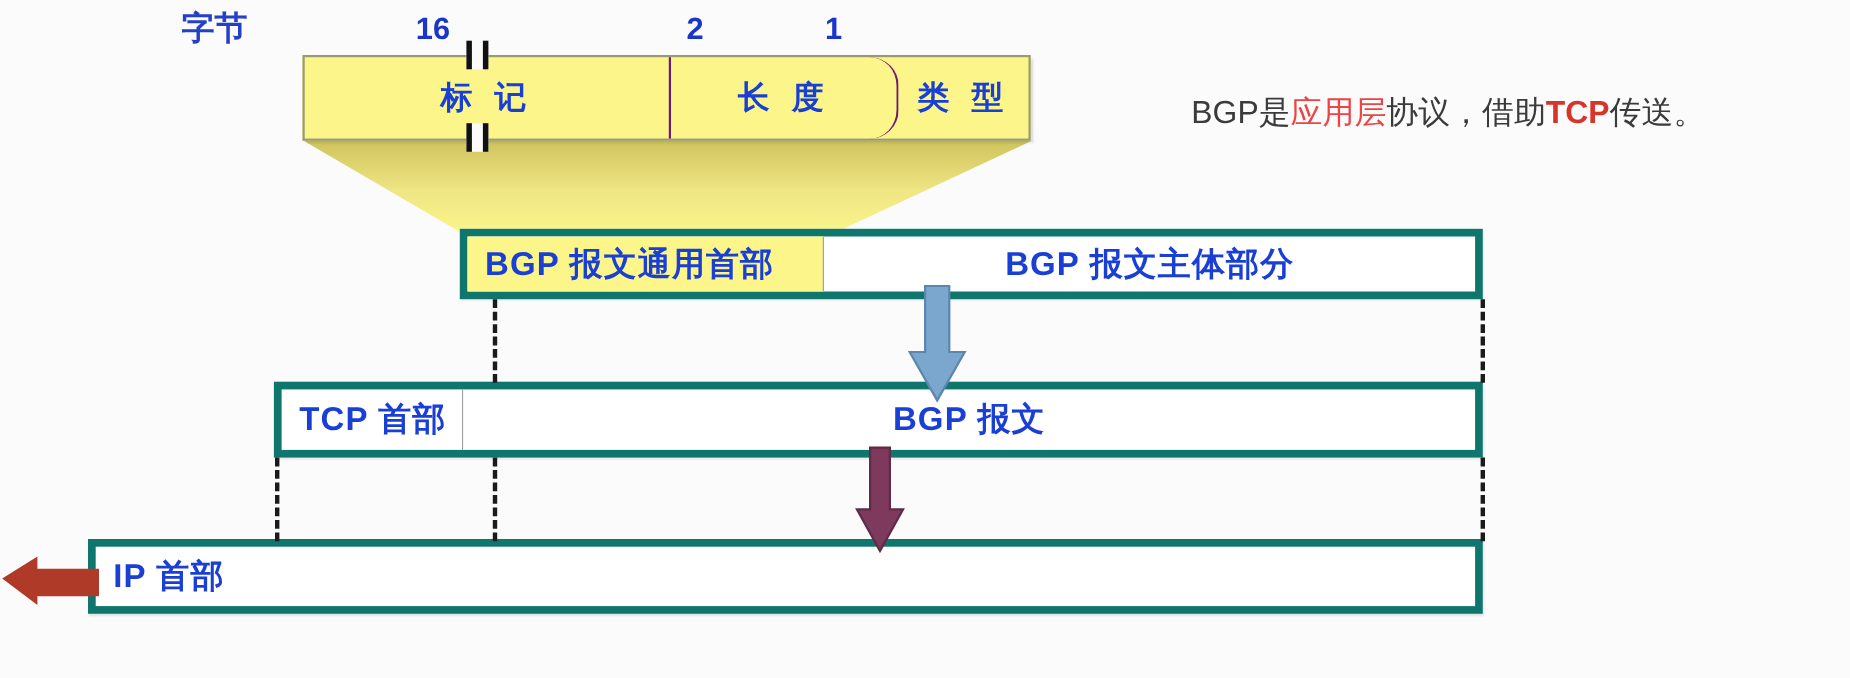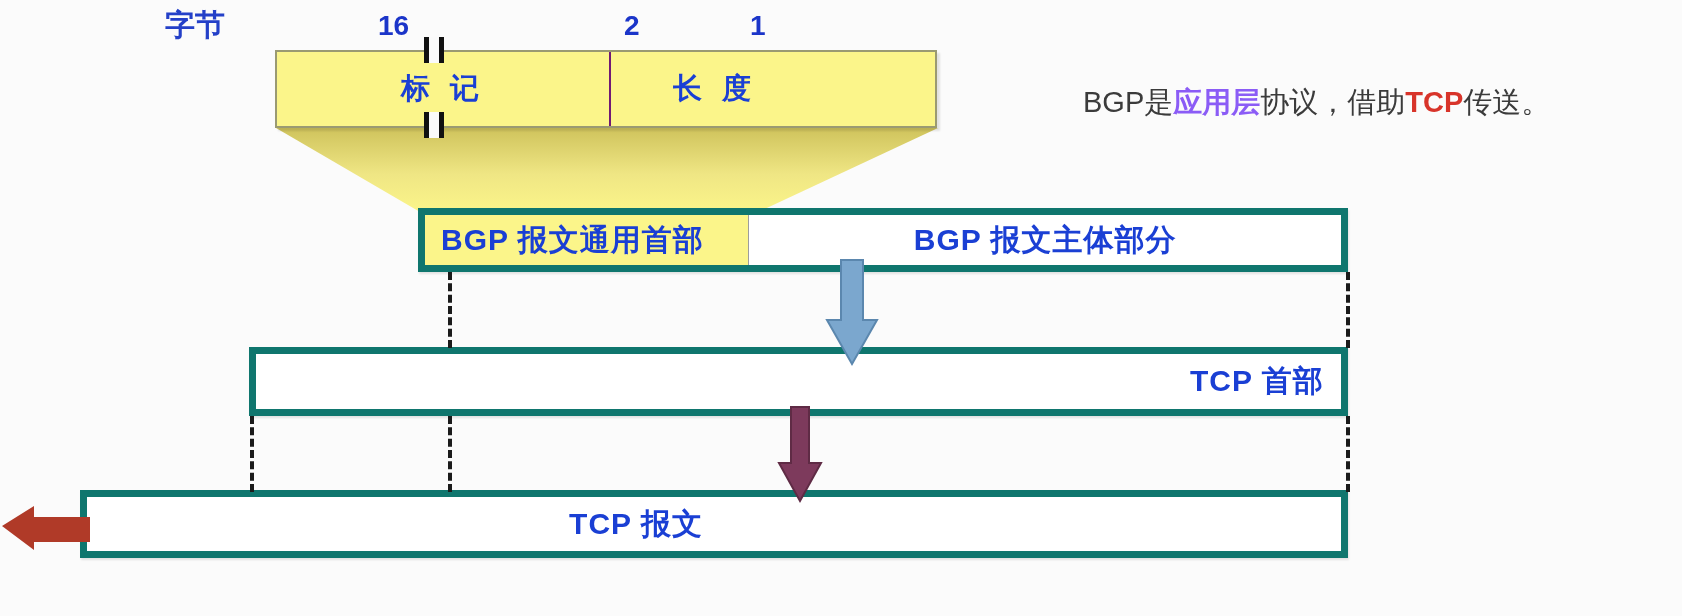--- a/index.html
+++ b/index.html
@@ -79,21 +79,21 @@
   }
 
   
   .note{
     position:absolute;
     font-size:29px;
     color:#3b3b3b;
     white-space:nowrap;
     font-family:"Liberation Sans","DejaVu Sans",sans-serif;
   }
-  .note .red{color:#8b5cf6;font-weight:bold;}
+  .note .red{color:#ef4444;}
   .note .red-b{color:#d8342a;font-weight:bold;margin-top:24px;}
 </style>
 </head>
 <body>
 
 <div id="stage">
 
   <div class="abs ruler-word" style="left:165px;top:5px;">字节</div>
 
   <div class="abs ruler-num" style="left:378px;top:10px;">16</div>
@@ -109,42 +109,44 @@
         <stop offset="55%" stop-color="#efe684"></stop>
         <stop offset="100%" stop-color="#fbf58a"></stop>
       </linearGradient>
     </defs>
     <polygon points="4,2 666,2 486,86 148,86" fill="url(#fg)"></polygon>
   </svg>
 
   <div class="abs hdr-strip" style="left:275px;top:50px;width:662px;height:78px;">
     <div class="hdr-cell" style="width:334px;">标 记</div>
     <div class="hdr-cell" style="width:208px;border-radius:26px;">长 度</div>
+    <div class="hdr-cell" style="width:118px;">类 型</div>
   </div>
 
   <div class="brk" style="left:424px;top:37px;width:20px;height:26px;">
       <i></i>
       <i></i>
     </div>
   <div class="brk" style="left:424px;top:112px;width:20px;height:26px;">
       <i></i>
       <i></i>
     </div>
 
   <div class="abs row" style="left:418px;top:208px;width:930px;height:64px;">
     <div class="cell yellow pad" style="width:336px;">BGP 报文通用首部</div>
     <div class="cell center" style="width:614px;">BGP 报文主体部分</div>
   </div>
 
   <div class="abs row" style="left:249px;top:347px;width:1099px;height:69px;justify-content:flex-end;">
     <div class="cell pad" style="width:167px;">TCP 首部</div>
+    <div class="cell center" style="width:930px;">BGP 报文</div>
   </div>
 
   <div class="abs row" style="left:80px;top:490px;width:1268px;height:68px;">
-    <div class="cell center" style="width:1098px;">TCP 报文</div>
+    <div class="cell pad" style="width:168px;">IP 首部</div>
   </div>
 
   <div class="dash" style="left:448px;top:272px;height:76px;"></div>
   <div class="dash" style="left:448px;top:416px;height:76px;"></div>
   <div class="dash" style="left:1346px;top:272px;height:76px;"></div>
   <div class="dash" style="left:1346px;top:416px;height:76px;"></div>
   <div class="dash" style="left:250px;top:416px;height:76px;"></div>
 
   <svg class="abs" style="left:824px;top:258px;" width="56" height="110">
     <polygon points="17,2 39,2 39,62 53,62 28,106 3,62 17,62" fill="#7BA7CE" stroke="#5b87ae" stroke-width="2"></polygon>

